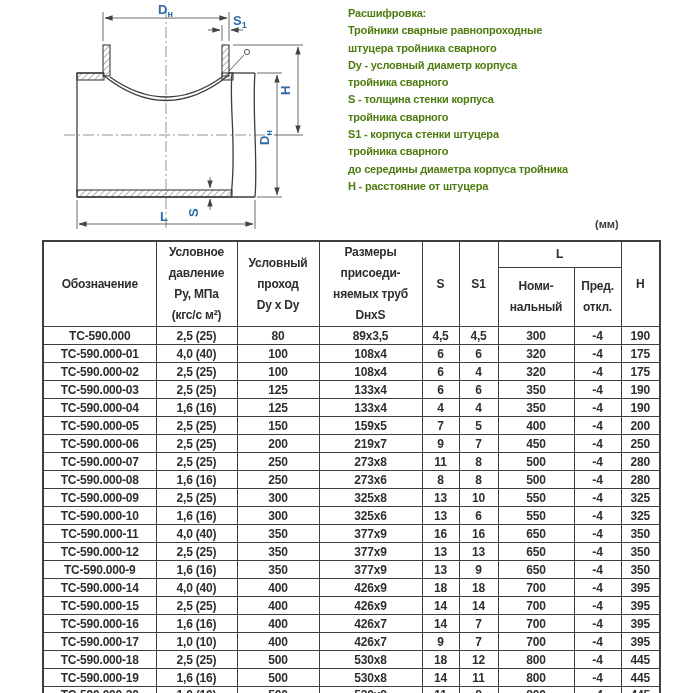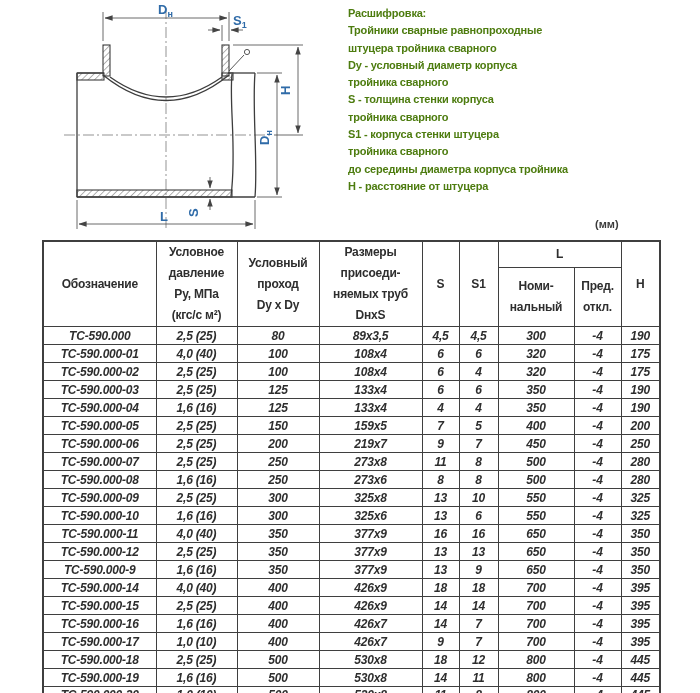--- a/index.html
+++ b/index.html
@@ -22,21 +22,21 @@
   table.spec{border-collapse:collapse;table-layout:fixed;width:617px;
              font-size:12px;font-weight:600;color:#2e2e2e;letter-spacing:-0.2px;}
   table.spec th,table.spec td{
     border:1px solid #3f3f3f;text-align:center;vertical-align:middle;
     padding:0 2px;overflow:hidden;
   }
   table.spec{border:2px solid #3f3f3f;}
   table.spec th{font-weight:600;white-space:pre-line;line-height:21px;}
   table.spec thead tr.grp{height:22px;}
   table.spec thead tr.sub{height:50px;}
-  table.spec tbody tr{height:18px;font-style:italic;}
+  table.spec tbody tr{height:18px;}
   table.spec tbody td{line-height:16px;white-space:nowrap;}
 </style>
 </head>
 <body>
 
 <div id="canvas">
 
   <svg class="drawing" width="305" height="235" viewBox="0 0 305 235">
     <defs>
       <pattern id="hatch" width="4.5" height="4.5" patternUnits="userSpaceOnUse" patternTransform="rotate(45)">

